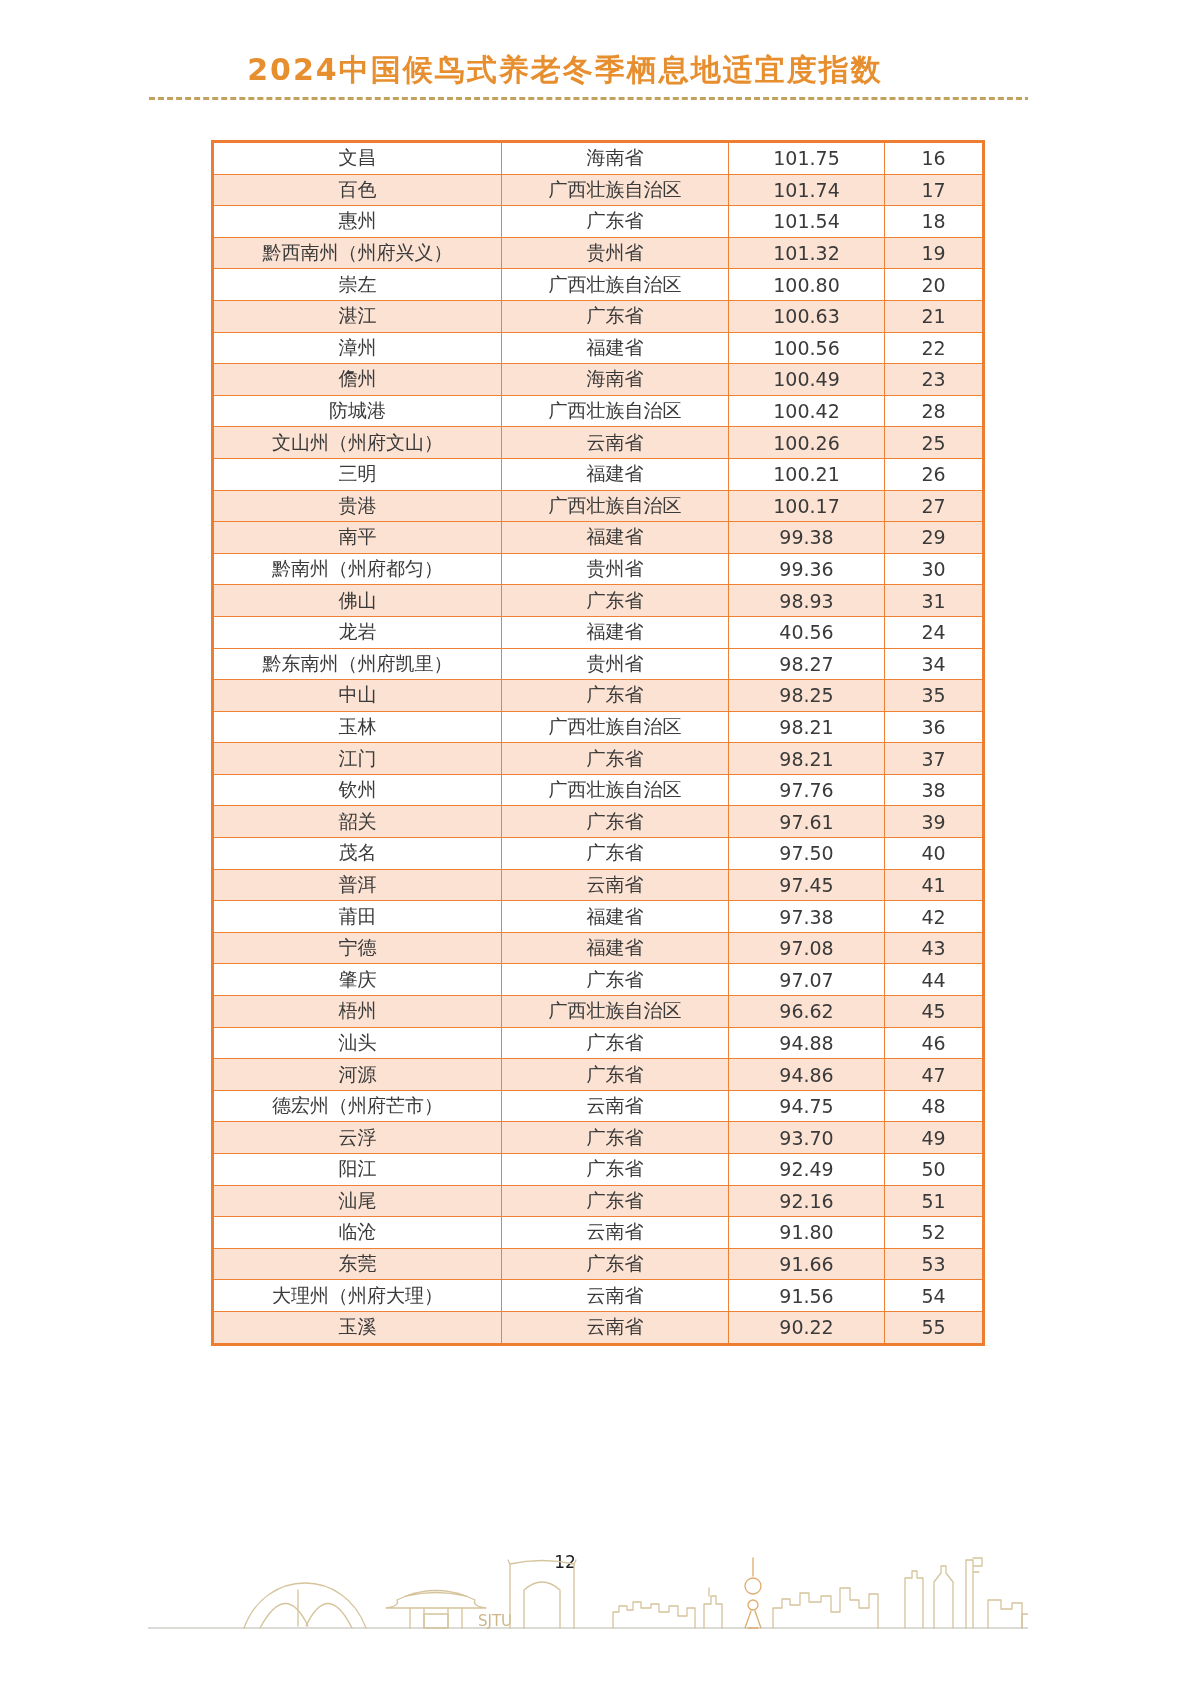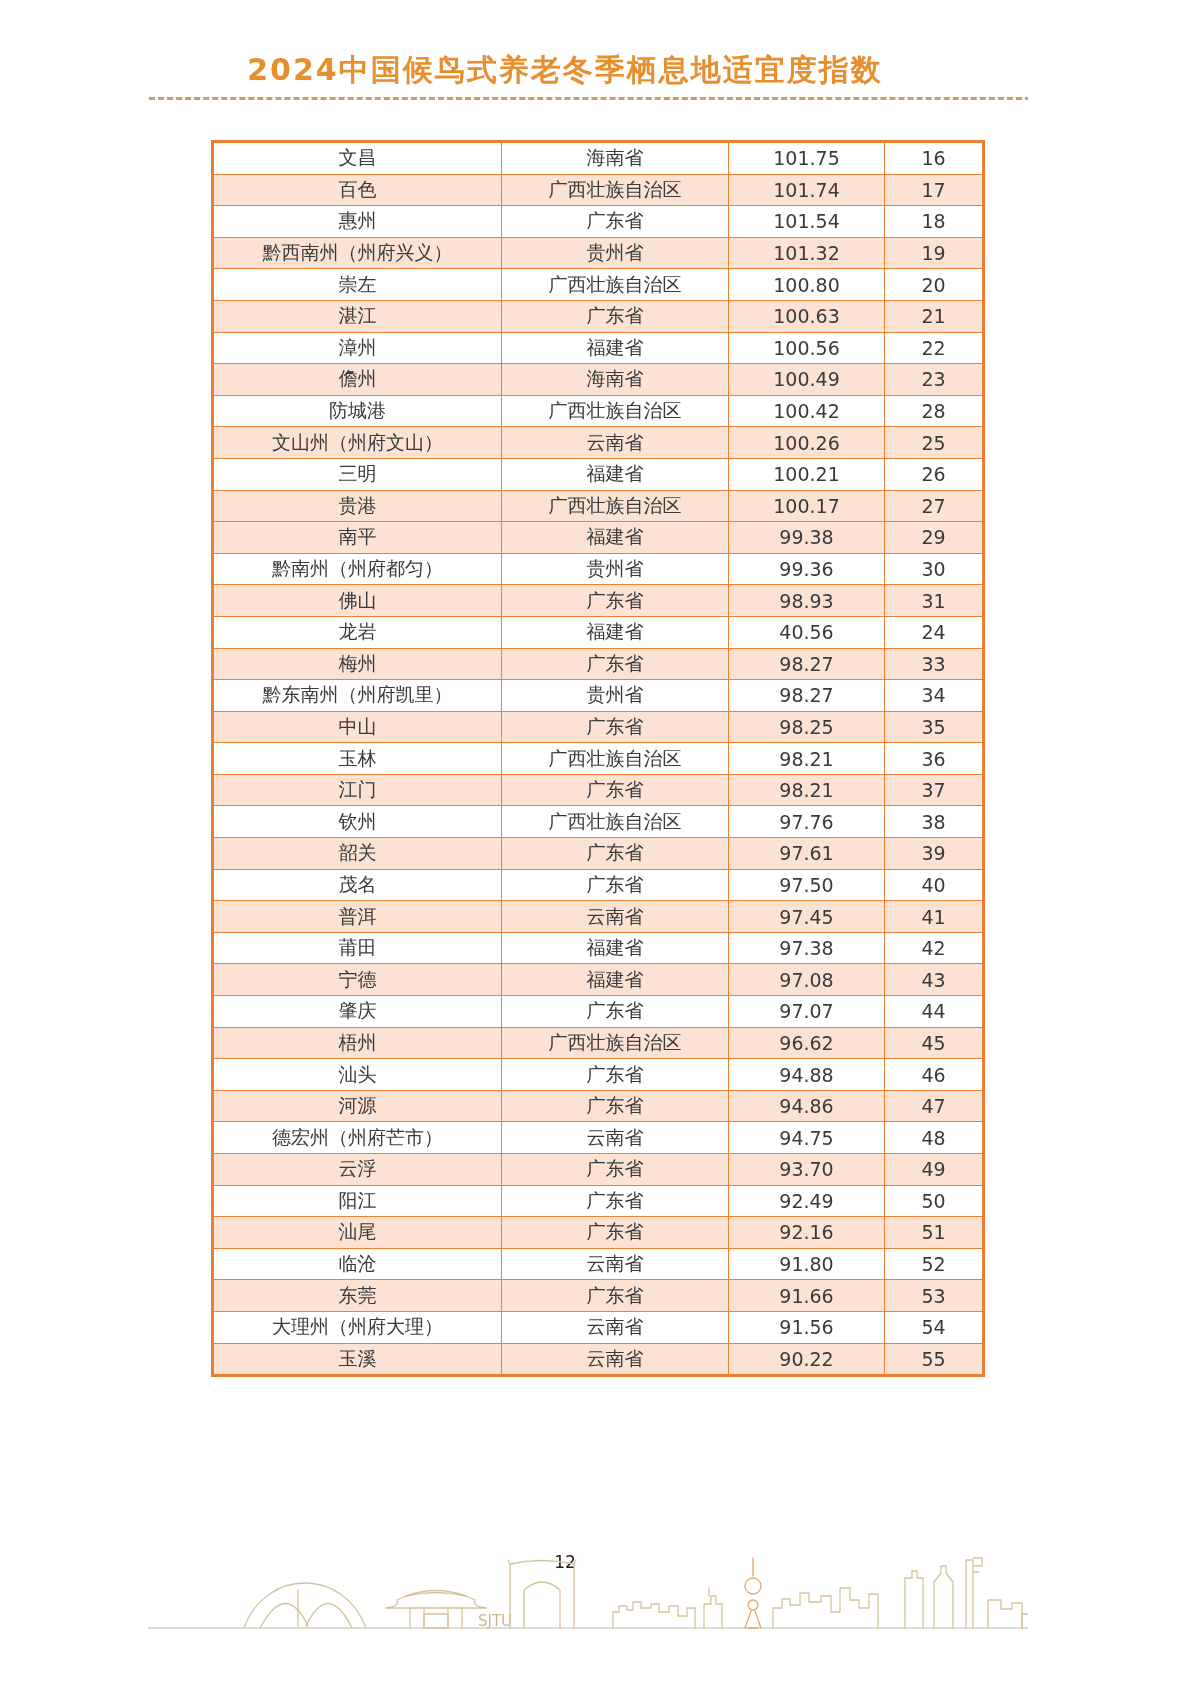--- a/index.html
+++ b/index.html
@@ -174,26 +174,20 @@
     <td class="c-prov">广东省</td>
     <td class="c-val">98.93</td>
     <td class="c-rank">31</td>
   </tr>
         <tr>
     <td class="c-city">龙岩</td>
     <td class="c-prov">福建省</td>
     <td class="c-val">40.56</td>
     <td class="c-rank">24</td>
   </tr>
-        <tr class="alt">
-    <td class="c-city">梅州</td>
-    <td class="c-prov">广东省</td>
-    <td class="c-val">98.27</td>
-    <td class="c-rank">33</td>
-  </tr>
         <tr>
     <td class="c-city">黔东南州（州府凯里）</td>
     <td class="c-prov">贵州省</td>
     <td class="c-val">98.27</td>
     <td class="c-rank">34</td>
   </tr>
         <tr class="alt">
     <td class="c-city">中山</td>
     <td class="c-prov">广东省</td>
     <td class="c-val">98.25</td>

